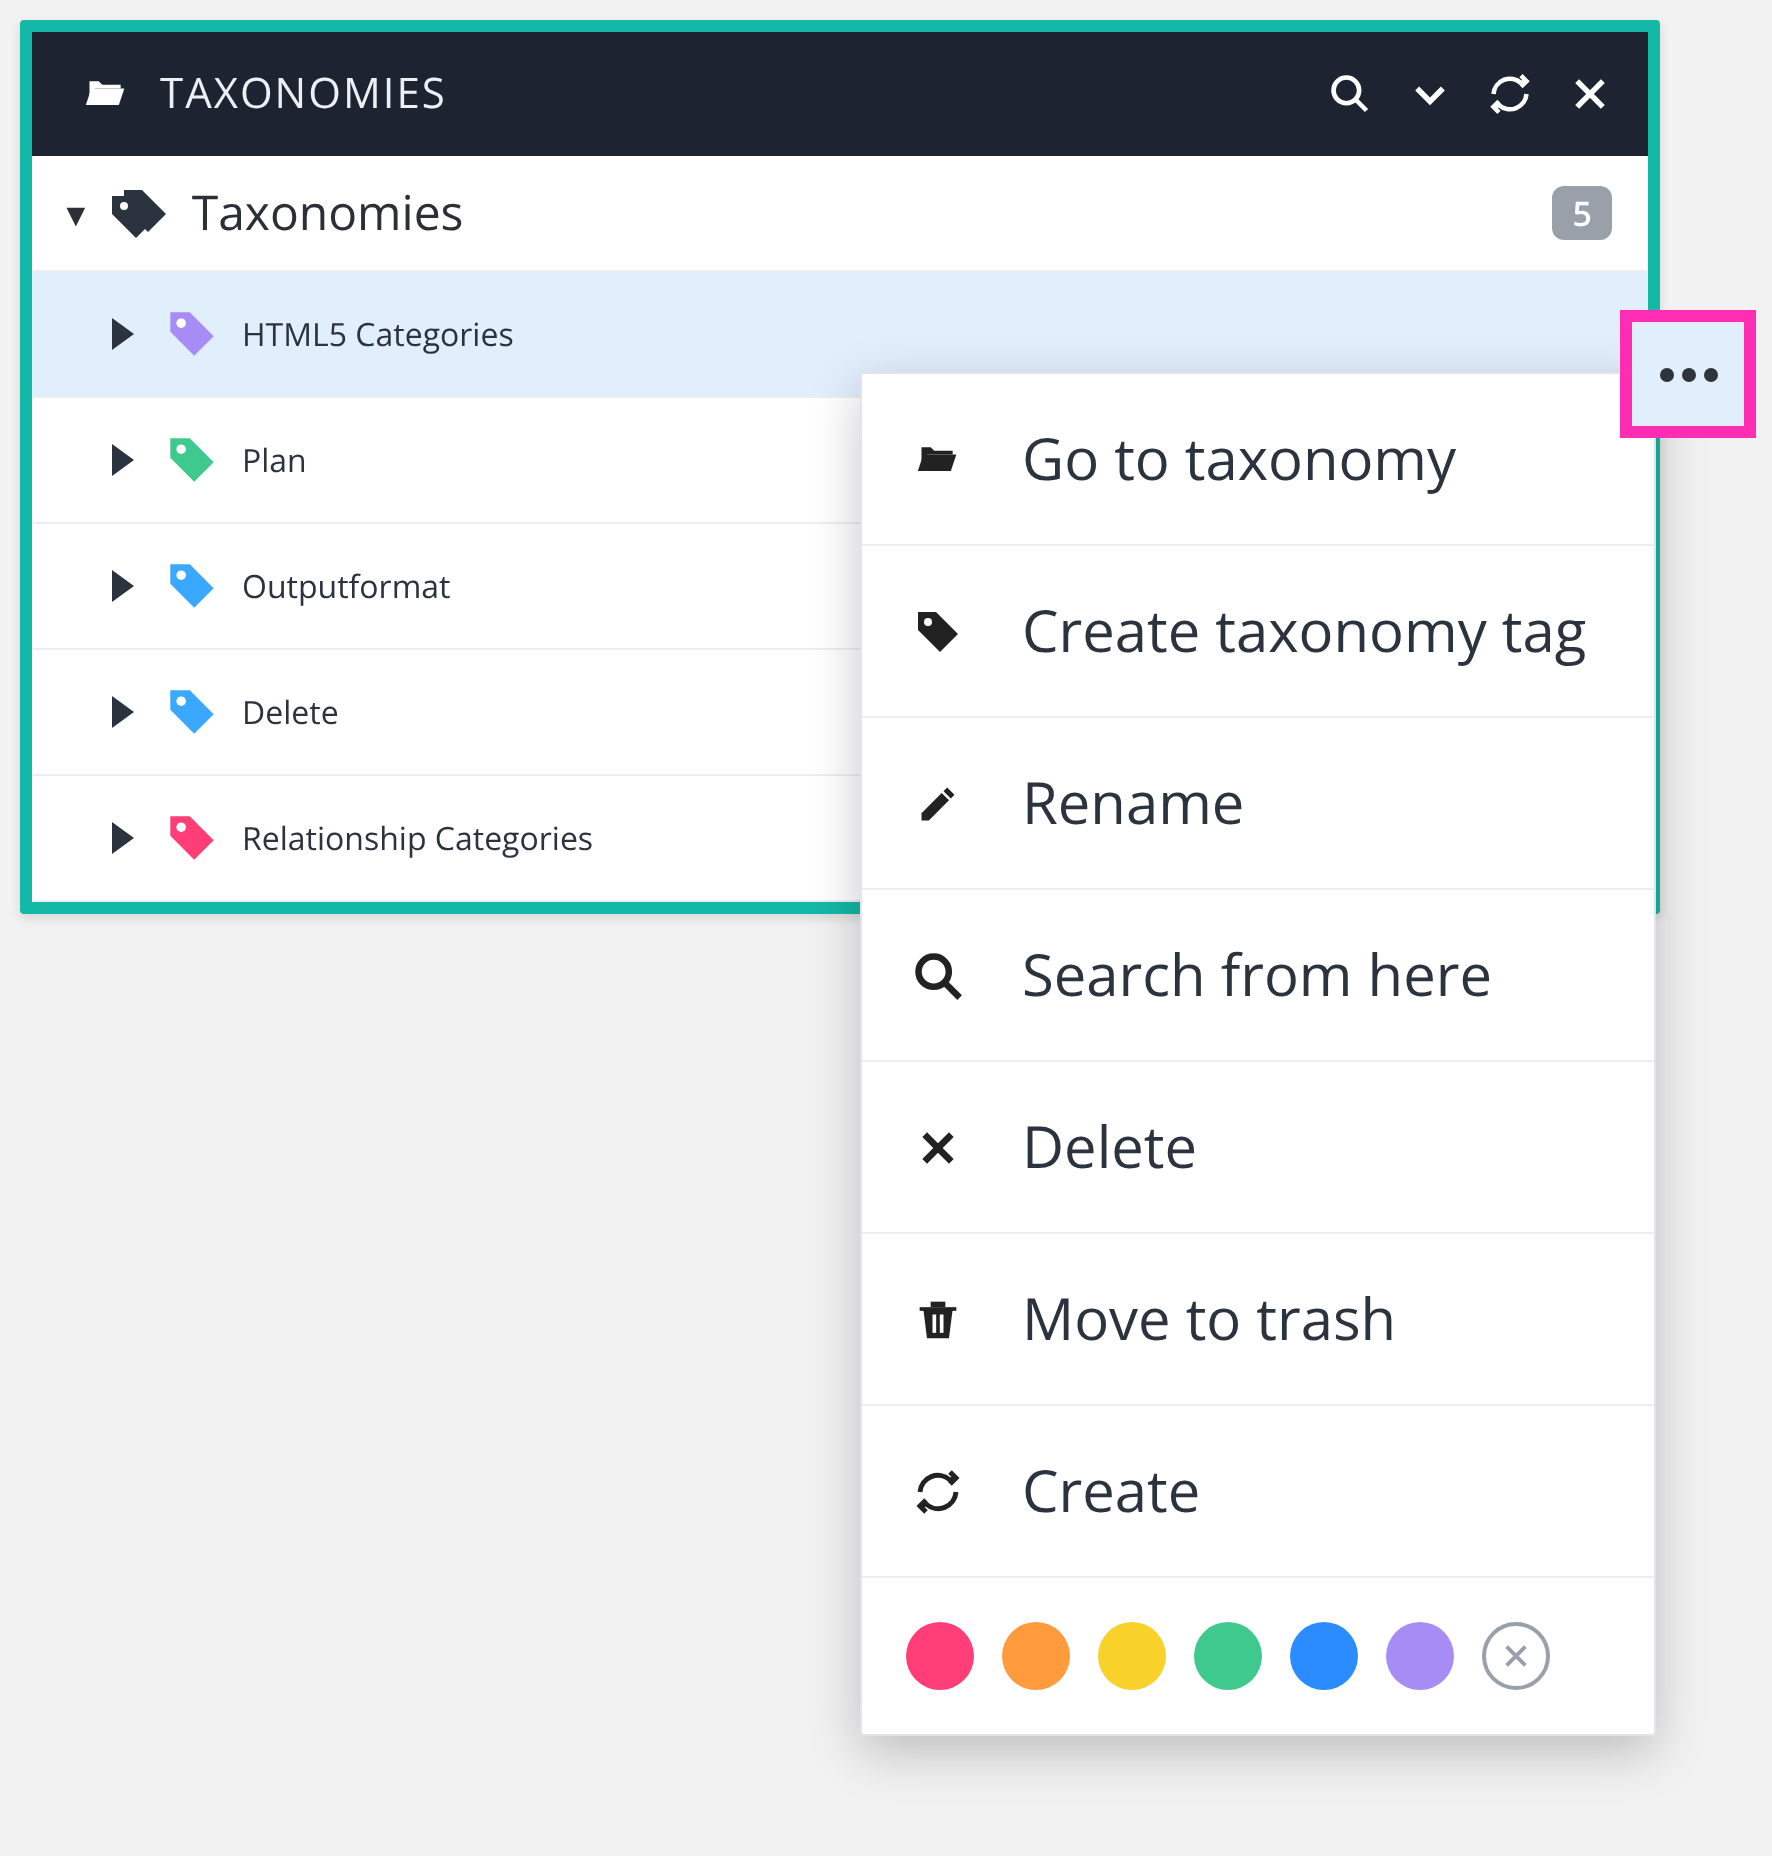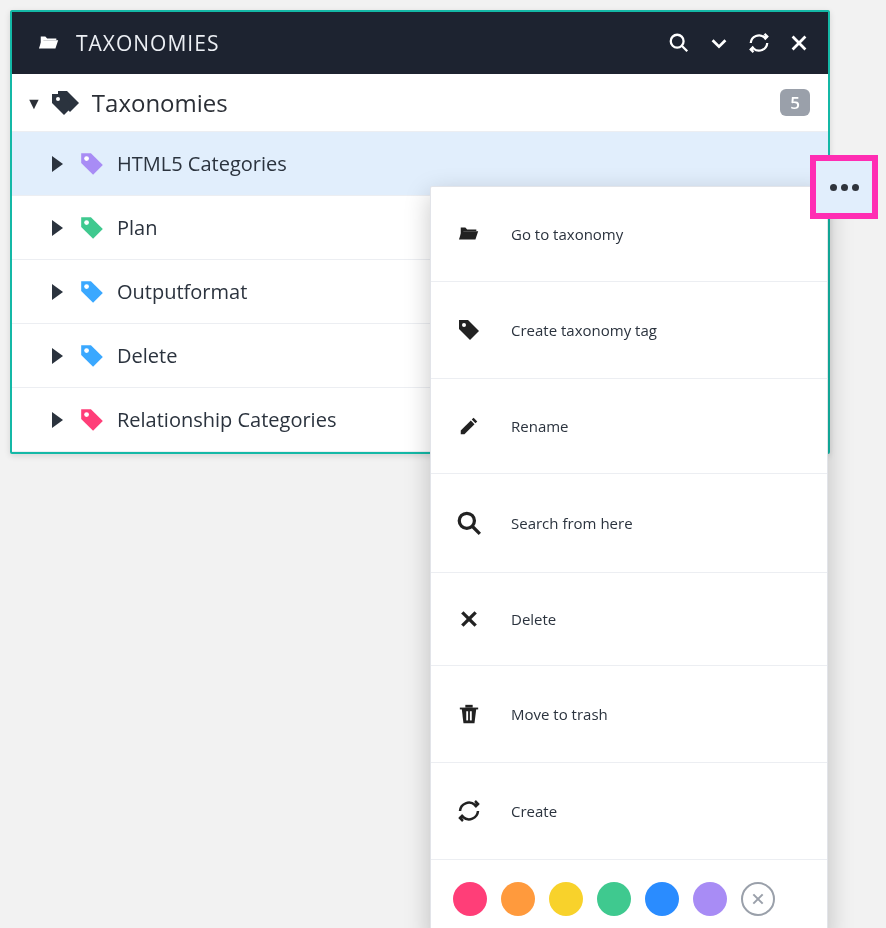--- a/index.html
+++ b/index.html
@@ -9,21 +9,21 @@
     width: 886px;
     height: 928px;
     position: relative;
     overflow: hidden;
   }
   .panel {
     position: absolute;
     left: 10px; top: 10px;
     width: 820px;
     background: #fff;
-    border: 2px solid #14b8a6;
+    border: 6px solid #14b8a6;
     box-shadow: 0 2px 6px rgba(0,0,0,.12);
     border-radius: 2px;
   }
   .panel-header {
     height: 62px;
     background: #1d2330;
     color: #fff;
     display: flex;
     align-items: center;
     padding: 0 18px 0 24px;
@@ -56,21 +56,21 @@
     margin-left:auto;
     background:#9aa0aa; color:#fff;
     font-size:17px; font-weight:600;
     border-radius:6px;
     padding:2px 10px;
   }
   .tree-item {
     display:flex; align-items:center;
     padding: 18px 10px 18px 40px;
     border-bottom: 1px solid #eceef2;
-    font-size: 20px;
+    font-size: 16px;
     color:#2b333e;
     cursor:pointer;
     position:relative;
   }
   .tree-item.selected { background:#e1eefc; }
   .tree-item .tri {
     width:0;height:0;
     border-top:8px solid transparent;
     border-bottom:8px solid transparent;
     border-left:11px solid #2b333e;
@@ -83,22 +83,22 @@
     left:430px; top:186px;
     width:398px;
     background:#fff;
     border:1px solid #e2e4e9;
     box-shadow: 0 8px 26px rgba(0,0,0,.22);
     border-radius:2px;
     z-index:20;
   }
   .context-menu .mi {
     display:flex; align-items:center;
-    padding: 36px 24px;
-    font-size:15px;
+    padding: 23px 24px;
+    font-size:29px;
     color:#2b333e;
     border-bottom:1px solid #eceef2;
     cursor:pointer;
     gap:28px;
   }
   .context-menu .mi:last-of-type { border-bottom:1px solid #eceef2; }
   .context-menu .mi .mic { width:28px; display:flex; justify-content:center; color:#222; }
   .color-row {
     display:flex; align-items:center;
     gap:14px;

